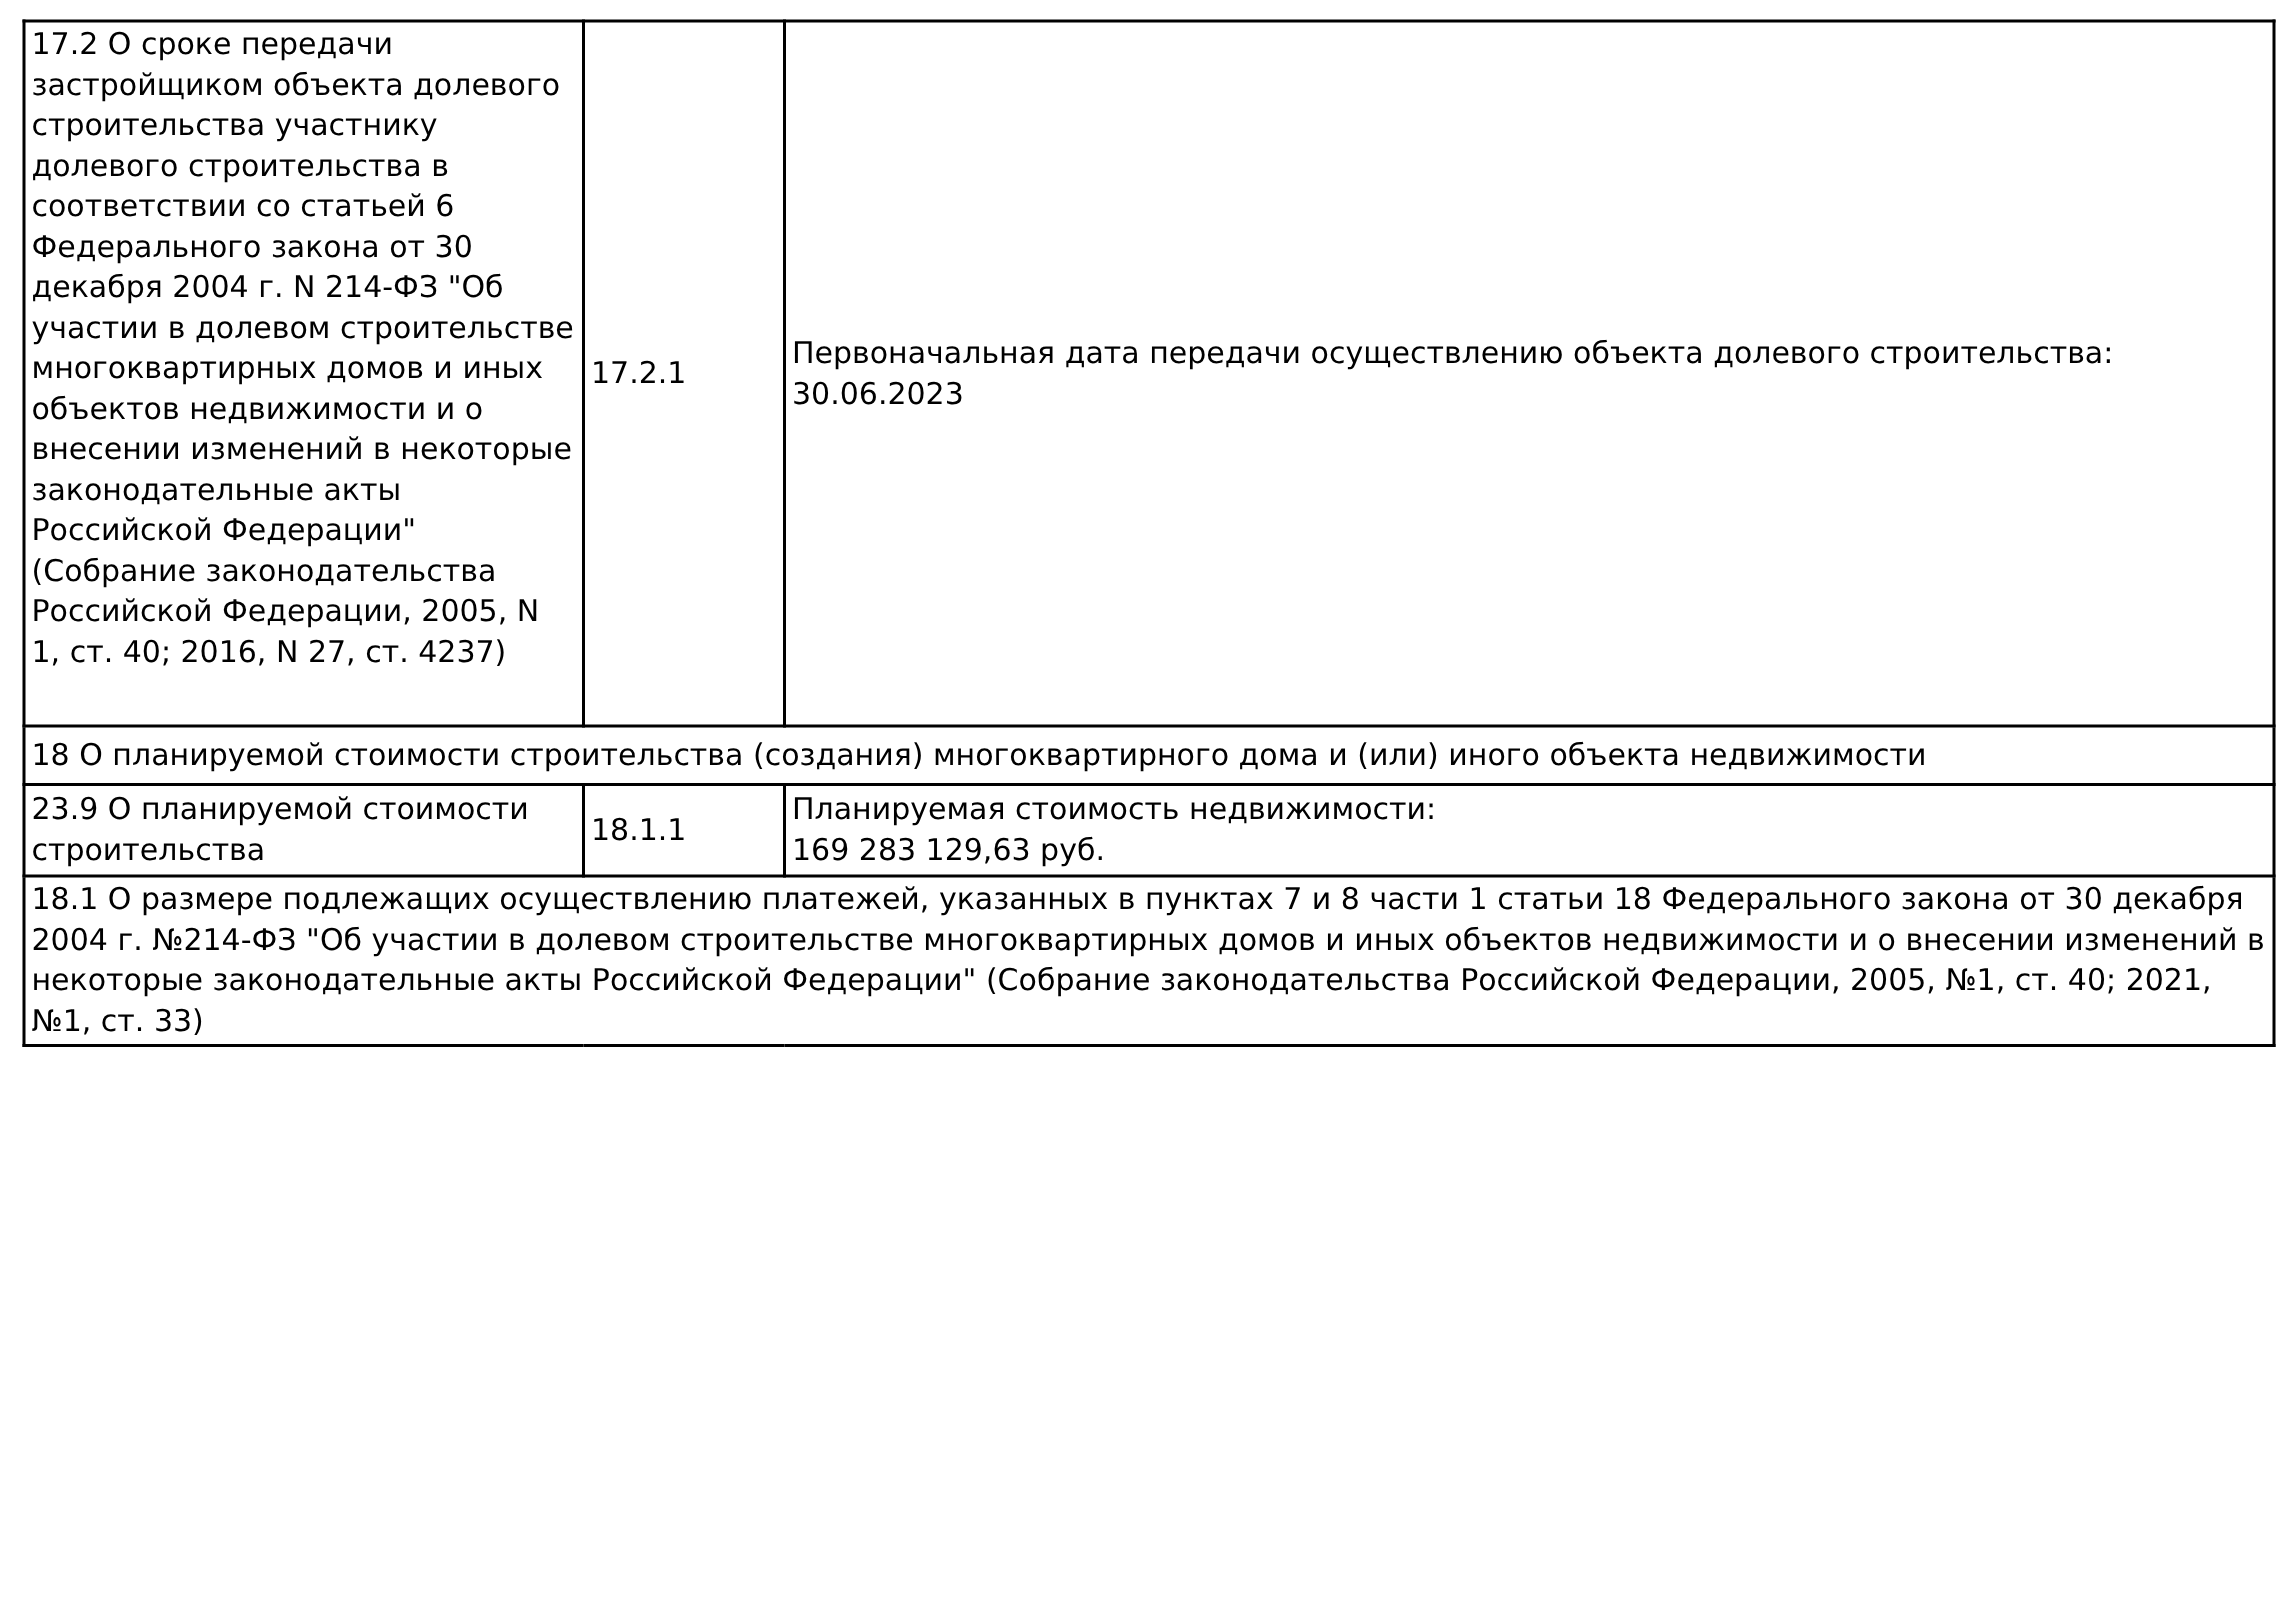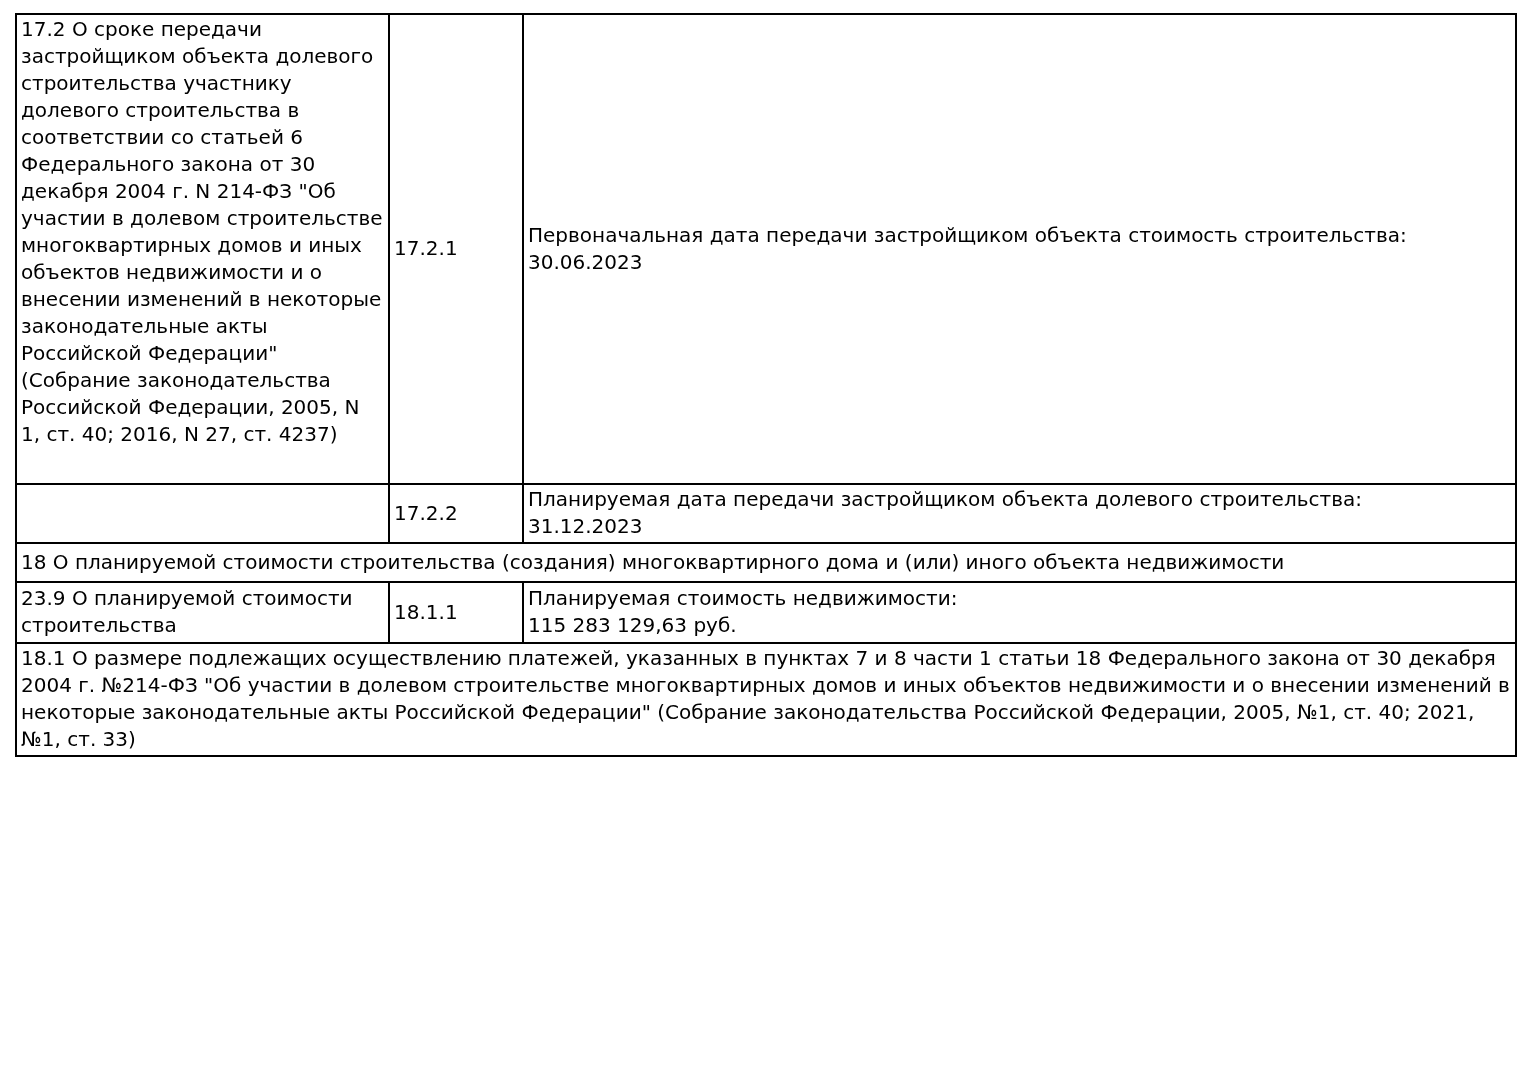--- a/index.html
+++ b/index.html
@@ -53,40 +53,32 @@
   <colgroup>
     <col class="c1">
     <col class="c2">
     <col class="c3">
   </colgroup>
   <tbody>
     <tr class="r1">
       <td class="topic-top">17.2 О сроке передачи застройщиком объекта долевого строительства участнику долевого строительства в соответствии со статьей 6 Федерального закона от 30 декабря 2004 г. N 214-ФЗ "Об участии в долевом строительстве многоквартирных домов и иных объектов недвижимости и о внесении изменений в некоторые законодательные акты Российской Федерации" (Собрание законодательства Российской Федерации, 2005, N 1, ст. 40; 2016, N 27, ст. 4237)</td>
       <td>17.2.1</td>
       <td>
-        <div>Первоначальная дата передачи застройщиком объекта стоимость строительства:</div>
+        <div>Первоначальная дата передачи осуществлению объекта долевого строительства:</div>
         <div class="field-value">30.06.2023</div>
-      </td>
-    </tr>
-    <tr class="r2">
-      <td></td>
-      <td>17.2.2</td>
-      <td>
-        <div>Планируемая дата передачи застройщиком объекта долевого строительства:</div>
-        <div class="field-value">31.12.2023</div>
       </td>
     </tr>
     <tr class="r3">
       <td colspan="3">18 О планируемой стоимости строительства (создания) многоквартирного дома и (или) иного объекта недвижимости</td>
     </tr>
     <tr class="r4">
       <td>23.9 О планируемой стоимости строительства</td>
       <td>18.1.1</td>
       <td>
         <div>Планируемая стоимость недвижимости:</div>
-        <div class="field-value">115 283 129,63 руб.</div>
+        <div class="field-value">169 283 129,63 руб.</div>
       </td>
     </tr>
     <tr class="r5">
       <td colspan="3" class="topic-top">18.1 О размере подлежащих осуществлению платежей, указанных в пунктах 7 и 8 части 1 статьи 18 Федерального закона от 30 декабря 2004 г. №214-ФЗ "Об участии в долевом строительстве многоквартирных домов и иных объектов недвижимости и о внесении изменений в некоторые законодательные акты Российской Федерации" (Собрание законодательства Российской Федерации, 2005, №1, ст. 40; 2021, №1, ст. 33)</td>
     </tr>
   </tbody>
 </table>
 
 </body></html>

